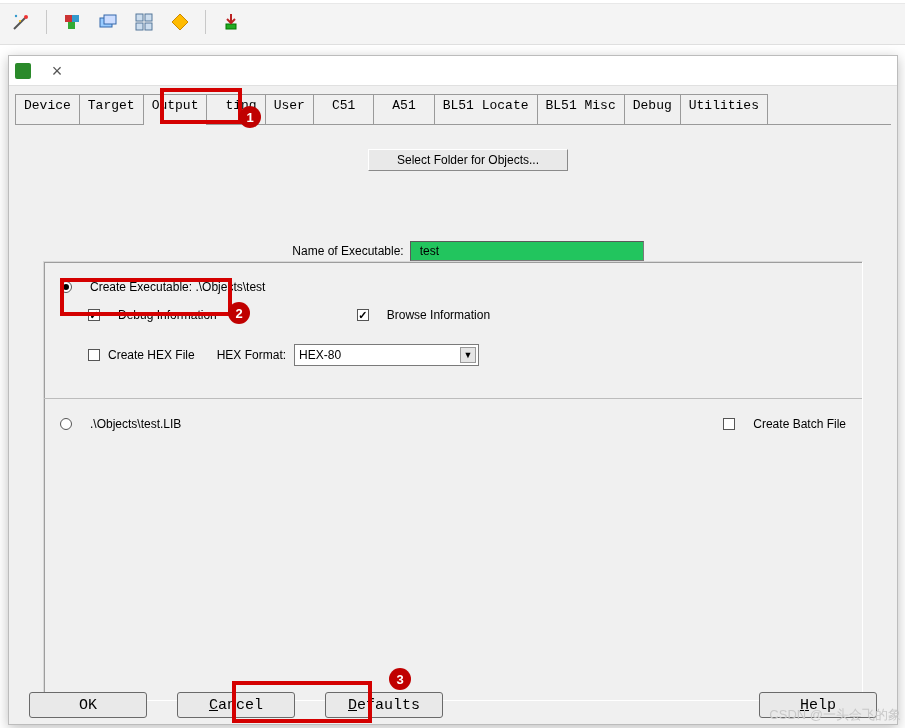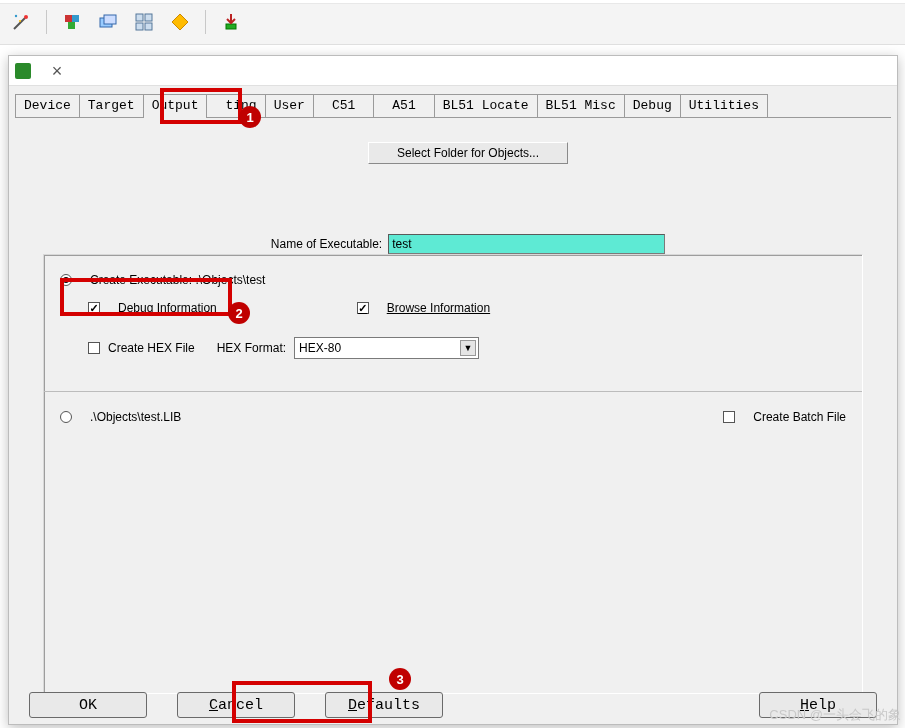--- a/index.html
+++ b/index.html
@@ -55,21 +55,21 @@
   .titlebar .title { font-size:13px; color:#000; flex:1; }
   .close-x { width:40px; text-align:center; font-size:18px; color:#555; line-height:30px; cursor:pointer; }
   .tabs {
     display:flex;
     padding: 8px 6px 0 6px;
     font-family: "Courier New", monospace;
     font-size: 13px;
     position: relative;
   }
   .tab {
-    padding: 3px 8px 5px 8px;
+    padding: 3px 8px 12px 8px;
     border: 1px solid #9a9a9a;
     border-bottom: none;
     background:#f0f0f0;
     margin-right:-1px;
     position:relative;
     white-space:nowrap;
   }
   .tab.active{background:#f0f0f0;z-index:2;}
   .tab-row-line{position:absolute;left:6px;right:6px;bottom:0;height:1px;background:#9a9a9a;z-index:1;}
   .red-box{position:absolute;border:4px solid #d40000;pointer-events:none;z-index:50;}
@@ -82,44 +82,44 @@
     min-width: 200px;
     padding: 3px 14px;
     background:#e9e9e9;
     border:1px solid #8a8a8a;
     border-top-color:#fff;border-left-color:#fff;
     font: inherit;
     cursor:pointer;
   }
   .lbl{white-space:nowrap;}
   .txt-in{
-    width:277px;height:20px;
+    width:234px;height:20px;
     border:1px solid #7a7a7a;
     border-top-color:#5a5a5a;border-left-color:#5a5a5a;
-    background:#5eead4;
+    background:#22c55e;
     font:inherit;
-    padding:1px 3px;
+    padding:1px 9px;
   }
   .group{
     border:1px solid #c0c0c0;
     border-top-color:#d8d8d8;border-left-color:#d8d8d8;
     border-right-color:#fff;border-bottom-color:#fff;
     box-shadow: inset 1px 1px 0 #9d9d9d;
     margin: 0 16px;
     padding: 18px 16px 18px 16px;
     height: 440px;
     position:relative;
   }
   .radio-row,.chk-row{display:flex;align-items:center;gap:18px;margin-bottom:14px;}
   .win-radio{width:12px;height:12px;border:1px solid #555;border-radius:50%;background:#fff;display:inline-flex;align-items:center;justify-content:center;}
   .win-radio.checked::after{content:"";width:6px;height:6px;background:#000;border-radius:50%;}
   .win-check{width:12px;height:12px;border:1px solid #555;background:#fff;display:inline-flex;align-items:center;justify-content:center;font-size:11px;line-height:1;}
   .win-check.checked::after{content:"✓";color:#000;font-weight:bold;}
   .indent{margin-left:28px;}
-  .flex-gap{display:flex;align-items:center;gap:40px;text-decoration:underline;}
+  .flex-gap{display:flex;align-items:center;gap:40px;}
   .hex-row{display:flex;align-items:center;gap:8px;margin-left:28px;margin-top:4px;}
   .combo{
     width:185px;height:22px;border:1px solid #7a7a7a;background:#fff;display:flex;align-items:center;justify-content:space-between;padding:0 2px 0 4px;
   }
   .combo .arrow{width:16px;height:16px;background:#e5e5e5;border:1px solid #999;display:flex;align-items:center;justify-content:center;font-size:9px;}
   .divider{border-top:1px solid #bcbcbc;margin:32px -16px 18px -16px;}
   .btnbar{
     position:absolute;left:0;right:0;bottom:6px;
     display:flex;gap:30px;justify-content:center;padding:0 20px;
   }

